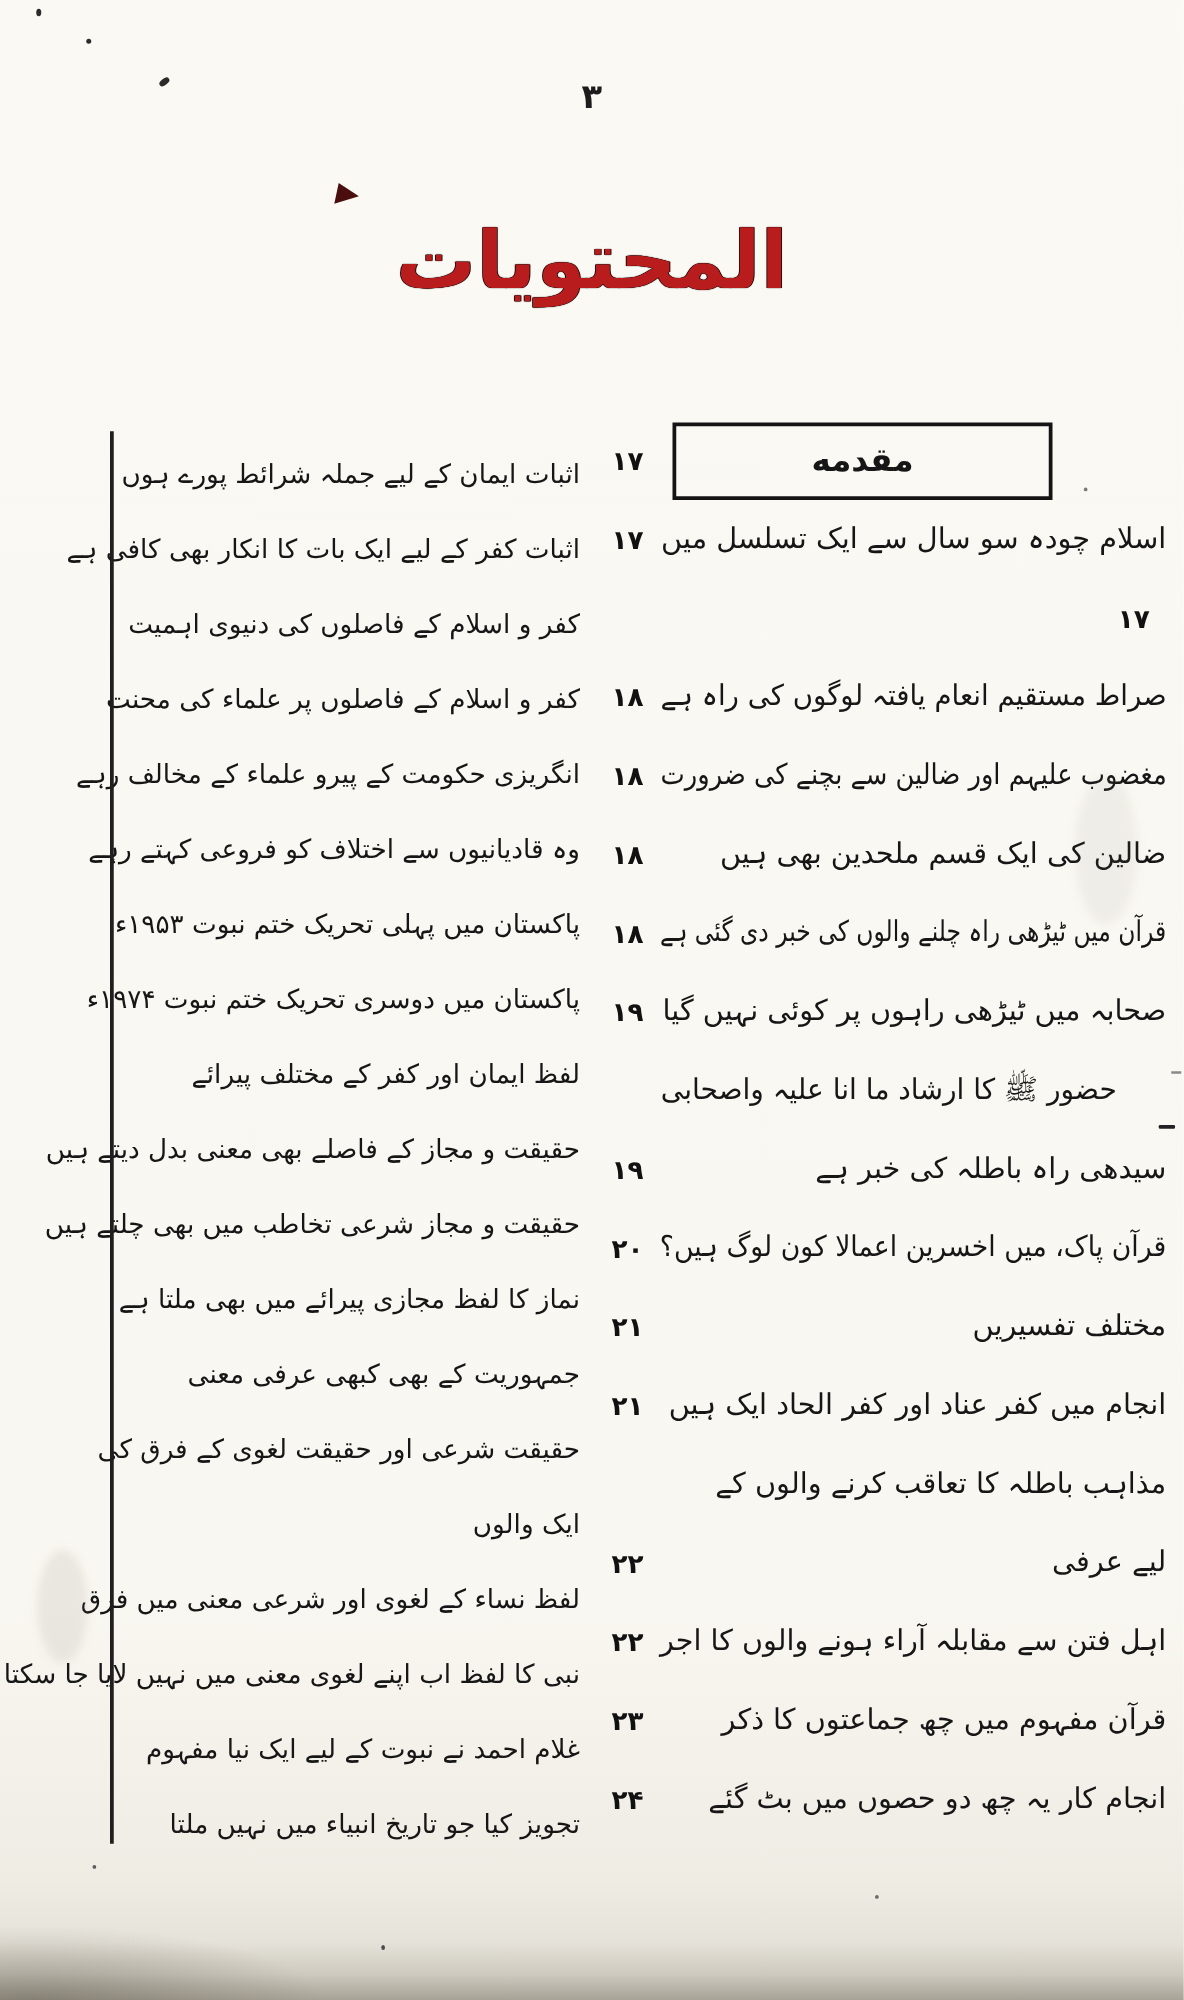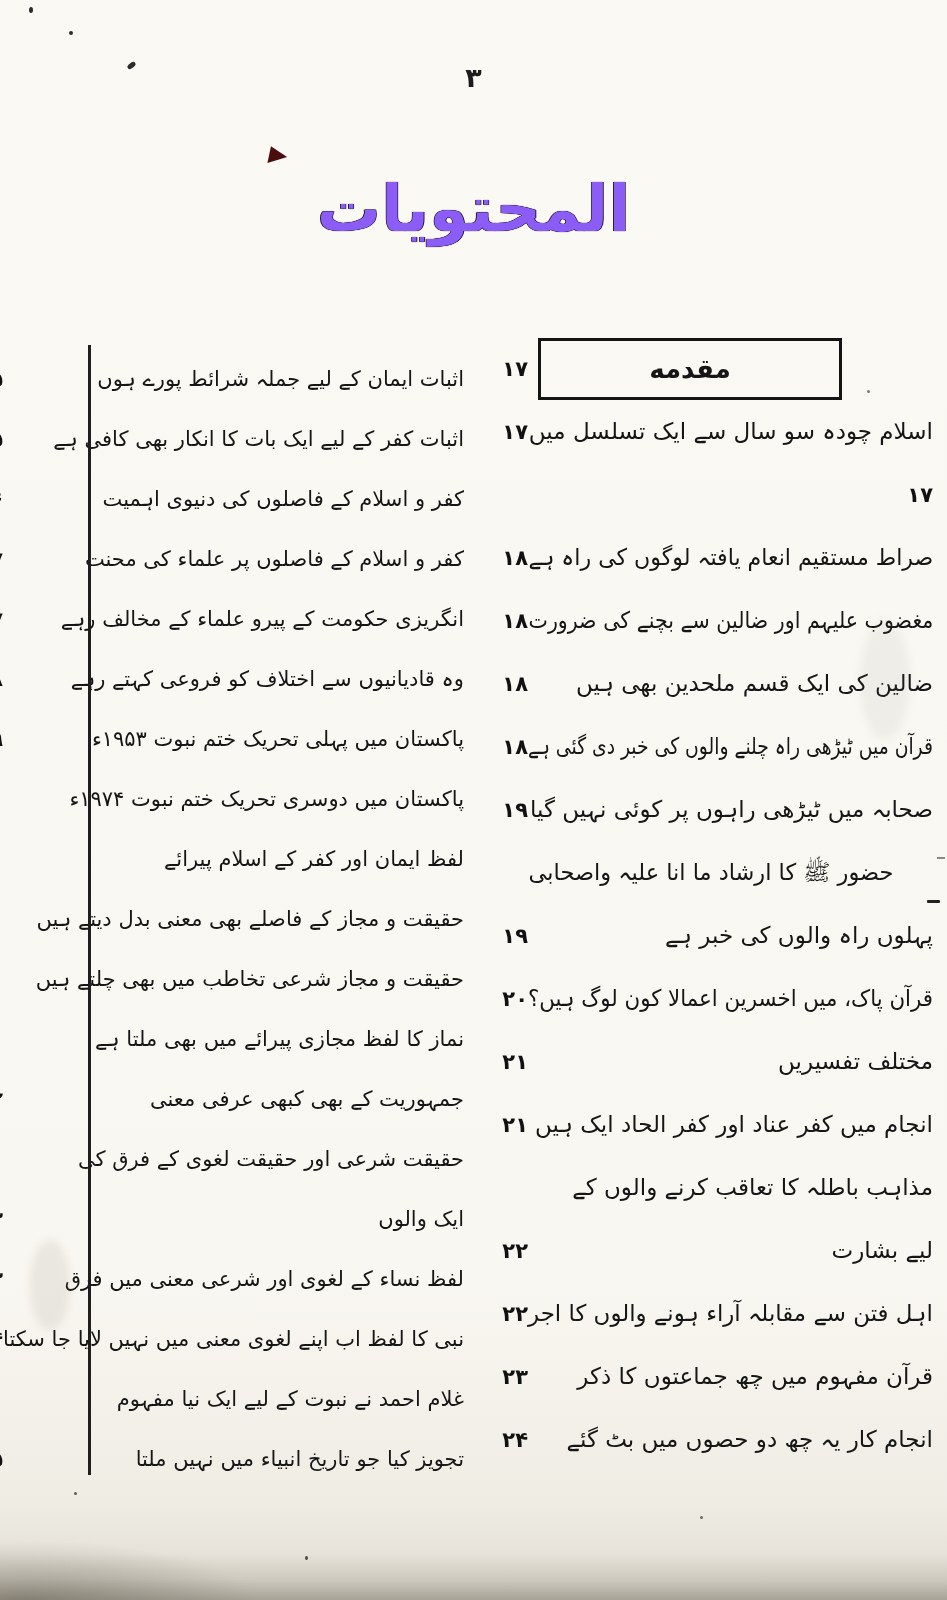--- a/index.html
+++ b/index.html
@@ -7,37 +7,37 @@
     width:947px;height:1600px;position:relative;overflow:hidden;
     background:linear-gradient(180deg,#fbf9f4 0%,#f9f7f1 80%,#efece4 94%,#ddd9cf 100%);
     font-family:"DejaVu Sans",sans-serif;color:#161616;
   }
   .page-num{
     position:absolute;top:62px;left:0;right:0;text-align:center;
     font-size:27px;font-weight:bold;color:#1c1c1c;
   }
   .title{
     position:absolute;top:172px;left:0;right:0;text-align:center;direction:rtl;
-    font-size:64px;font-weight:bold;color:#8b5cf6;letter-spacing:-1px;
+    font-size:64px;font-weight:bold;color:#b91c1c;letter-spacing:-1px;
     text-shadow:0 0 1px #000, 0.6px 0 0 #000, -0.6px 0 0 #000;
   }
   .toc{position:absolute;top:337px;left:0;right:0;display:flex;direction:rtl;}
   .col{box-sizing:border-box;}
   .col-r{width:477px;padding:0 14px 0 6px;}
   .divider{width:3px;height:1185px;background:#1a1a1a;}
   .col-l{flex:1;padding:12px 6px 0 96px;}
   .row{display:flex;align-items:center;direction:rtl;}
   .col-r .row{height:63px;}
   .col-l .row{height:60px;}
   .row-box{height:95px;}
   .txt{flex:1;min-width:0;text-align:right;font-size:23px;}
   .col-l .txt{font-size:21px;}
   .txt.ind{padding-left:0;padding-right:40px;box-sizing:border-box;}
   .fit{display:inline-block;white-space:nowrap;line-height:1.35;}
-  .num{width:52px;text-align:right;font-size:21px;font-weight:bold;direction:ltr;color:#111;}
+  .num{width:52px;text-align:center;font-size:21px;font-weight:bold;direction:ltr;color:#111;}
   .col-l .num{width:50px;font-size:20px;}
   .muq-wrap{flex:1;display:flex;direction:rtl;align-items:center;}
   .muq-box{
     border:3px solid #141414;width:298px;height:56px;margin-left:10px;margin-right:auto;
     display:flex;align-items:center;justify-content:center;font-size:26px;font-weight:bold;
   }
   .edge-line{position:absolute;left:88px;top:345px;width:3px;height:1130px;background:#1f1f1f;}
   .sp{position:absolute;background:#2b2b2b;border-radius:50%;}
   .sp1{left:29px;top:7px;width:4px;height:6px;}
   .sp2{left:69px;top:31px;width:4px;height:4px;}
@@ -108,41 +108,41 @@
     </div>
     <div class="row">
       <div class="txt"><span class="fit">صحابہ میں ٹیڑھی راہوں پر کوئی نہیں گیا</span></div>
       <div class="num">۱۹</div>
     </div>
     <div class="row">
       <div class="txt ind"><span class="fit" style="transform-origin: 100% 50%; transform: scaleX(0.977);">حضور ﷺ کا ارشاد ما انا علیہ واصحابی</span></div>
       <div class="num"></div>
     </div>
     <div class="row">
-      <div class="txt"><span class="fit">پہلوں راہ والوں کی خبر ہے</span></div>
+      <div class="txt"><span class="fit">سیدھی راہ باطلہ کی خبر ہے</span></div>
       <div class="num">۱۹</div>
     </div>
     <div class="row">
       <div class="txt"><span class="fit" style="transform-origin: 100% 50%; transform: scaleX(0.927);">قرآن پاک، میں اخسرین اعمالا کون لوگ ہیں؟</span></div>
       <div class="num">۲۰</div>
     </div>
     <div class="row">
       <div class="txt"><span class="fit">مختلف تفسیریں</span></div>
       <div class="num">۲۱</div>
     </div>
     <div class="row">
       <div class="txt"><span class="fit">انجام میں کفر عناد اور کفر الحاد ایک ہیں</span></div>
       <div class="num">۲۱</div>
     </div>
     <div class="row">
       <div class="txt"><span class="fit">مذاہب باطلہ کا تعاقب کرنے والوں کے</span></div>
       <div class="num"></div>
     </div>
     <div class="row">
-      <div class="txt"><span class="fit">لیے بشارت</span></div>
+      <div class="txt"><span class="fit">لیے عرفی</span></div>
       <div class="num">۲۲</div>
     </div>
     <div class="row">
       <div class="txt"><span class="fit" style="transform-origin: 100% 50%; transform: scaleX(0.995);">اہل فتن سے مقابلہ آراء ہونے والوں کا اجر</span></div>
       <div class="num">۲۲</div>
     </div>
     <div class="row">
       <div class="txt"><span class="fit">قرآن مفہوم میں چھ جماعتوں کا ذکر</span></div>
       <div class="num">۲۳</div>
     </div>
@@ -181,21 +181,21 @@
     </div>
     <div class="row">
       <div class="txt"><span class="fit">پاکستان میں پہلی تحریک ختم نبوت ۱۹۵۳ء</span></div>
       <div class="num">۲۹</div>
     </div>
     <div class="row">
       <div class="txt"><span class="fit">پاکستان میں دوسری تحریک ختم نبوت ۱۹۷۴ء</span></div>
       <div class="num">۳۰</div>
     </div>
     <div class="row">
-      <div class="txt"><span class="fit">لفظ ایمان اور کفر کے اسلام پیرائے</span></div>
+      <div class="txt"><span class="fit">لفظ ایمان اور کفر کے مختلف پیرائے</span></div>
       <div class="num">۳۰</div>
     </div>
     <div class="row">
       <div class="txt"><span class="fit">حقیقت و مجاز کے فاصلے بھی معنی بدل دیتے ہیں</span></div>
       <div class="num">۳۰</div>
     </div>
     <div class="row">
       <div class="txt"><span class="fit">حقیقت و مجاز شرعی تخاطب میں بھی چلتے ہیں</span></div>
       <div class="num">۳۱</div>
     </div>

